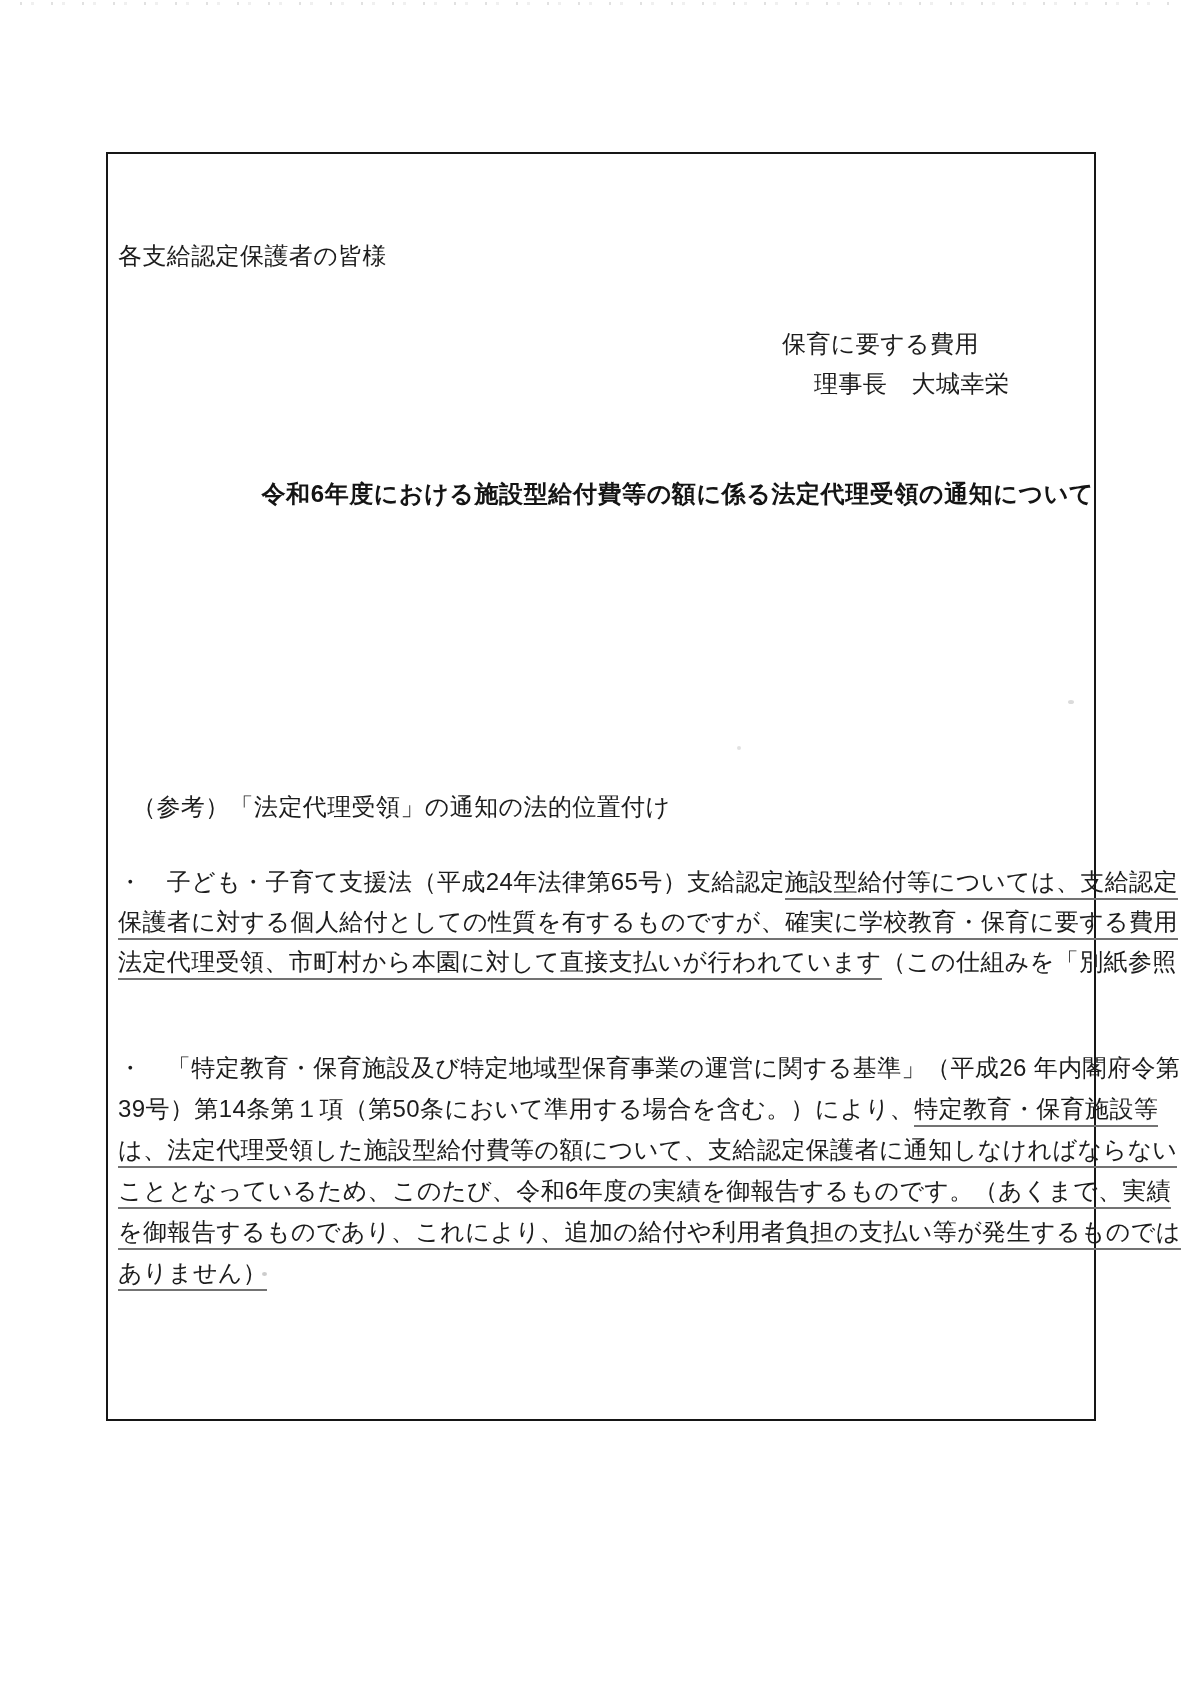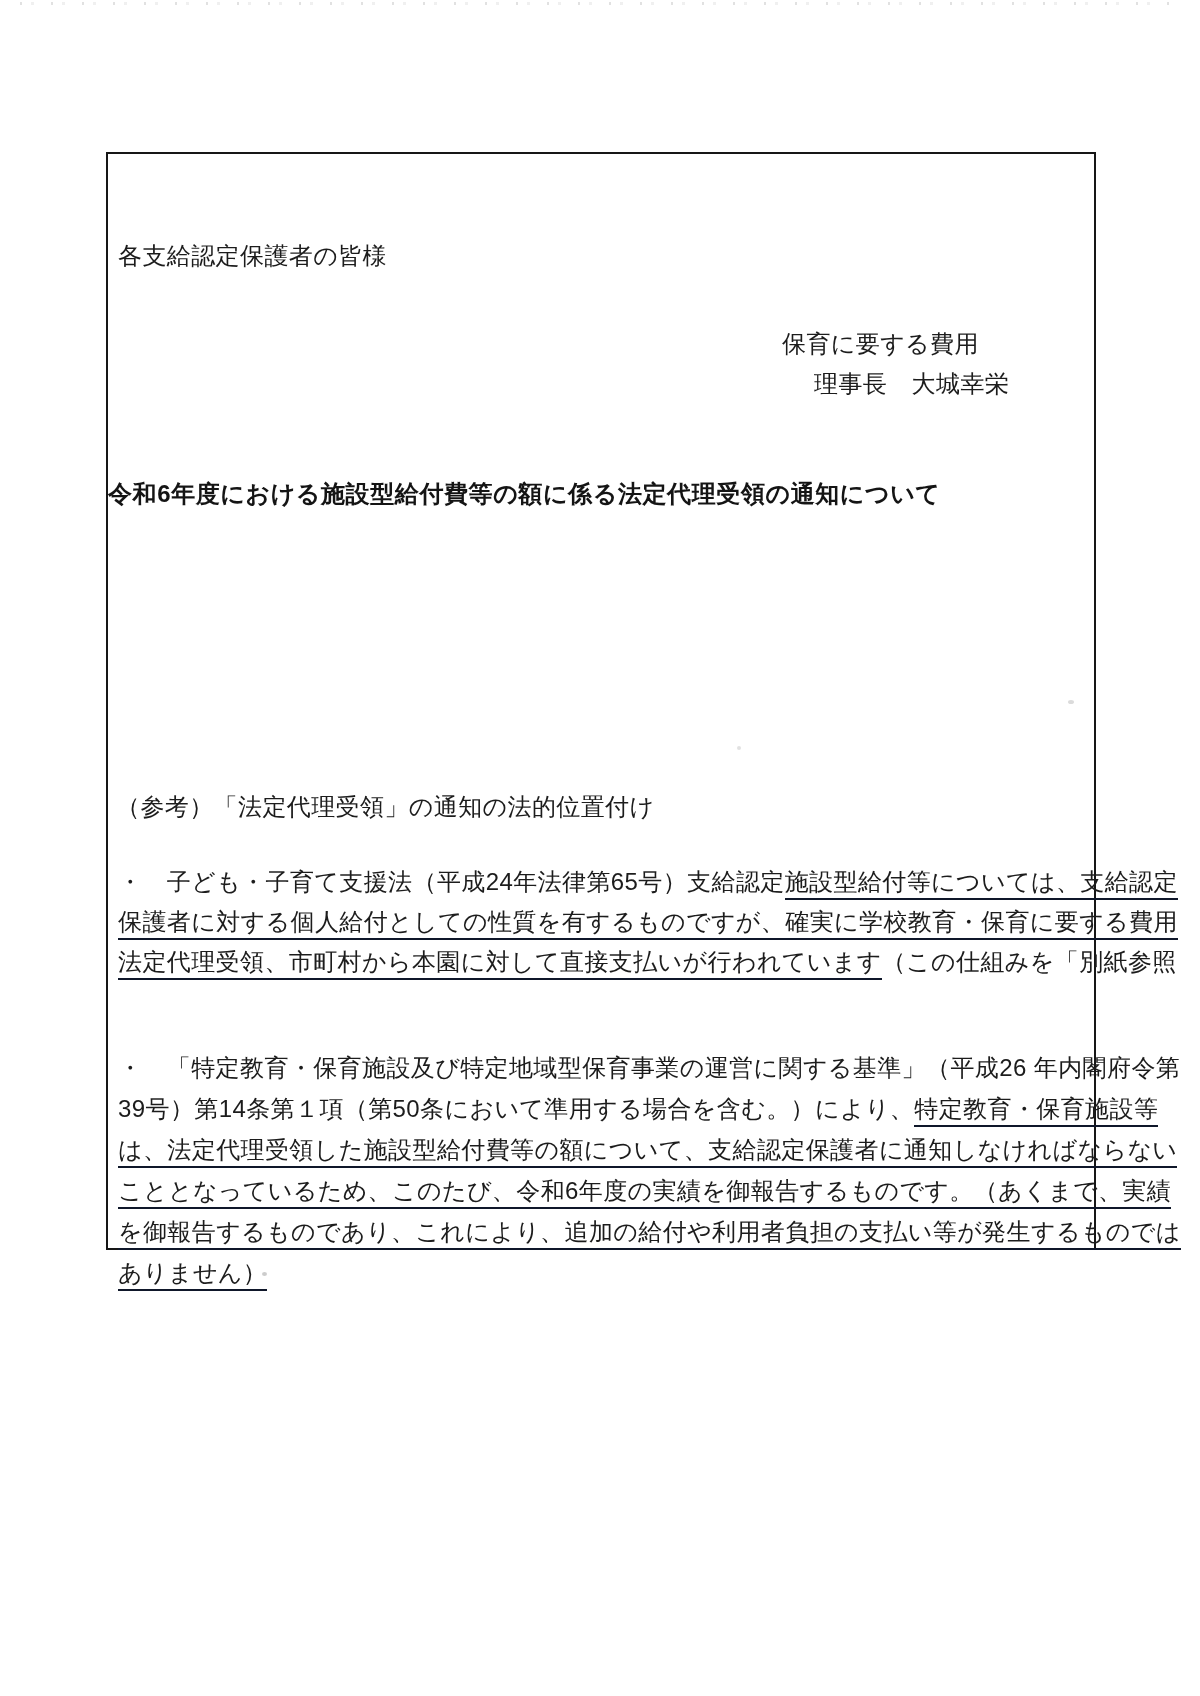--- a/index.html
+++ b/index.html
@@ -31,58 +31,58 @@
   .speck {
     position: absolute;
     background: rgba(70,70,70,0.55);
     border-radius: 50%;
   }
   .frame {
     position: absolute;
     left: 106px;
     top: 152px;
     width: 990px;
-    height: 1098px;
+    height: 1269px;
     border: 2px solid #161616;
     box-sizing: border-box;
     padding-left: 43px;
   }
   .abs { position: absolute; white-space: pre; }
   .txt {
     font-size: 24px;
     letter-spacing: 0.4px;
     line-height: 40px;
     color: #1c1c1c;
   }
   .recipient { left: 10px; top: 82px; }
   .sender-org { left: 674px; top: 170px; }
   .sender-name { left: 670px; top: 210px; margin-left: 36px; }
   .doc-title {
     left: 0;
     top: 324px;
     width: 100%;
-    text-align: left;
+    text-align: right;
     font-weight: 700;
     font-size: 24px;
     letter-spacing: 0.6px;
     white-space: pre;
     color: #141414;
   }
   .para { left: 10px; right: 8px; }
   .intro { top: 412px; }
-  .ref-heading { left: 8px; top: 633px; }
+  .ref-heading { left: 24px; top: 633px; }
   .bullet1 { top: 708px; }
   .bullet2 { top: 893px; }
   .bullet2 .line { line-height: 41px; }
   .line {
     line-height: 40px;
     white-space: pre;
   }
   .u {
-    border-bottom: 2px solid #0f172a;
+    border-bottom: 2px solid #737373;
     padding-bottom: 3px;
   }
 </style>
 </head>
 <body>
 
 <div class="page">
 
   <div class="scan-noise-top"></div>
   <div class="speck" style="left:1068px; top:700px; width:6px; height:4px; opacity:.35;"></div>

